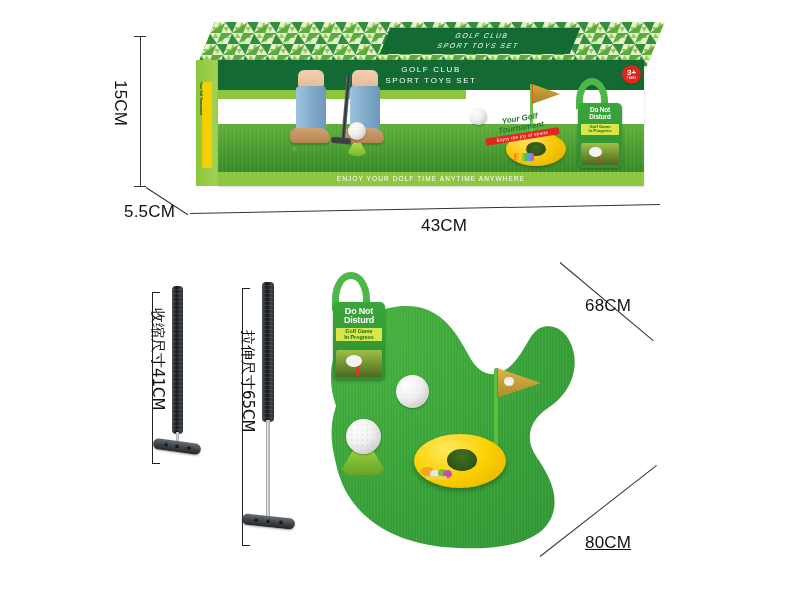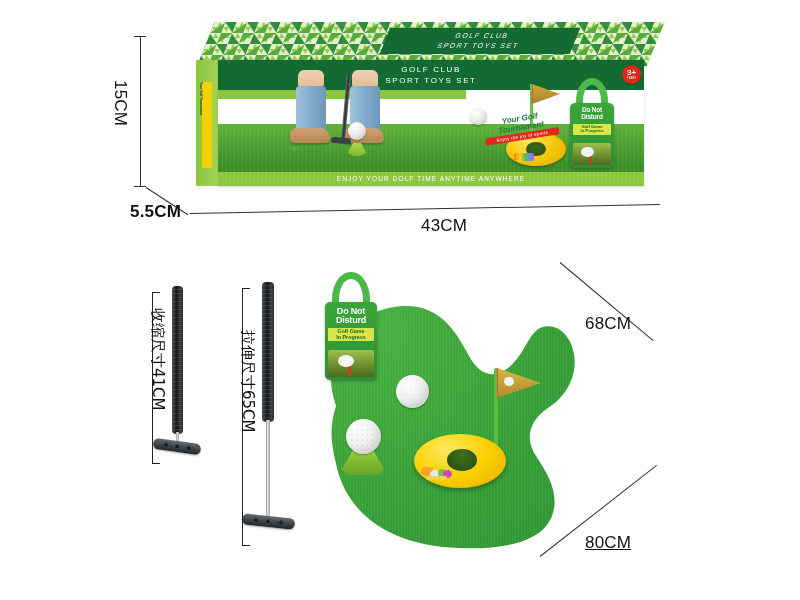--- a/index.html
+++ b/index.html
@@ -209,21 +209,21 @@
     font-size:4.6px;text-align:center;padding:1px 0;border-radius:1px;
     letter-spacing:.3px;
   }
 
   
   .hanger-box{position:absolute;left:352px;top:18px;width:44px;height:90px;}
 
   
   .hanger{position:relative;}
   .hanger .body{
-    position:absolute;left:0;bottom:0;width:100%;height:72%;
+    position:absolute;left:8px;bottom:0;width:100%;height:72%;
     background:linear-gradient(#3aa63a,#2f8f32);
     border-radius:5px;
     overflow:hidden;
     box-shadow:0 1px 3px rgba(0,0,0,.3);
     margin-top:27px;
   }
   .hanger .hook{
     position:absolute;left:14%;top:0;width:72%;height:36%;
     border:7px solid #4cb848;
     border-bottom-color:transparent;
@@ -441,21 +441,21 @@
       </div>
     </div>
   </div>
 
   <div class="abs dimline-v" style="left:140px;top:36px;height:150px;"></div>
   <div class="abs" style="left:134px;top:36px;width:12px;height:1px;background:#333;"></div>
   <div class="abs" style="left:134px;top:186px;width:12px;height:1px;background:#333;"></div>
   <div class="abs dim dim-v" style="left:130px;top:80px;">15CM</div>
 
   <div class="abs dimline" style="left:146px;top:187px;width:50px;transform:rotate(33deg);"></div>
-  <div class="abs dim" style="left:130px;top:202px;font-weight:bold;">5.5CM</div>
+  <div class="abs dim" style="left:124px;top:202px;">5.5CM</div>
 
   <div class="abs dimline" style="left:190px;top:213px;width:470px;transform:rotate(-1.1deg);"></div>
   <div class="abs dim" style="left:421px;top:216px;">43CM</div>
 
   <div class="abs" style="left:172px;top:286px;width:22px;height:176px;">
     <div class="club" style="left:0;top:0;width:11px;height:176px;">
       <div class="grip" style="height:148px;"></div>
       <div class="shaft" style="top:146px;height:10px;"></div>
       <div class="head" style="top:155px;transform:rotate(8deg);">
         <i style="left:22%;"></i>
@@ -515,18 +515,18 @@
     <div class="decal">
       <div class="b" style="left:0;top:10%;width:34%;height:62%;background:#f5a623;"></div>
       <div class="b" style="left:24%;top:34%;width:26%;height:52%;background:#e8e8e8;"></div>
       <div class="b" style="left:44%;top:22%;width:22%;height:56%;background:#7ac143;"></div>
       <div class="b" style="left:58%;top:30%;width:24%;height:54%;background:#c94ab8;"></div>
       <div class="b" style="left:12%;top:70%;width:58%;height:24%;border-radius:2px;background:#f0d24a;"></div>
     </div>
   </div>
 
   <div class="abs dimline" style="left:560px;top:262px;width:122px;transform:rotate(40deg);"></div>
-  <div class="abs dim" style="left:585px;top:296px;margin-top:18px;">68CM</div>
+  <div class="abs dim" style="left:585px;top:296px;">68CM</div>
 
   <div class="abs dimline" style="left:540px;top:556px;width:148px;transform:rotate(-38deg);"></div>
   <div class="abs dim" style="left:585px;top:533px;text-decoration:underline;">80CM</div>
 
 </div>
 
 </body></html>

